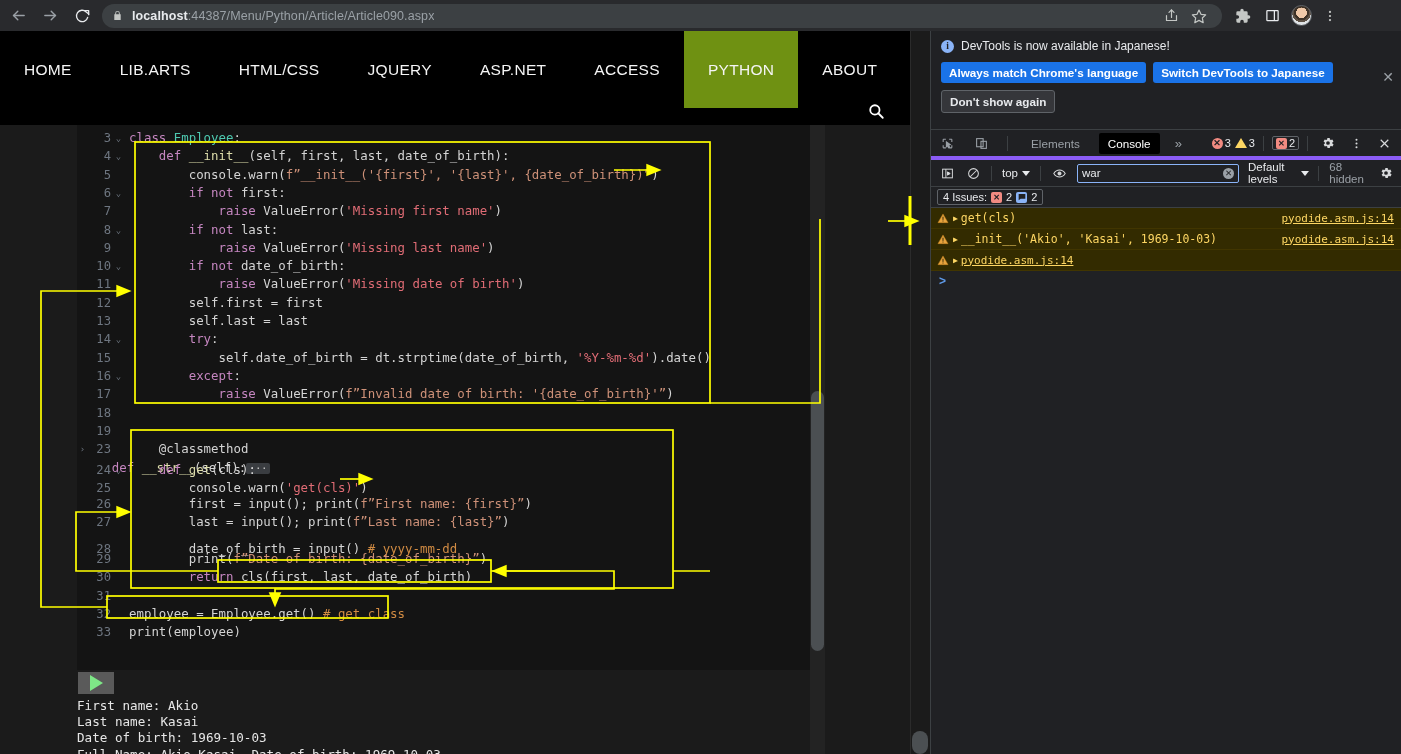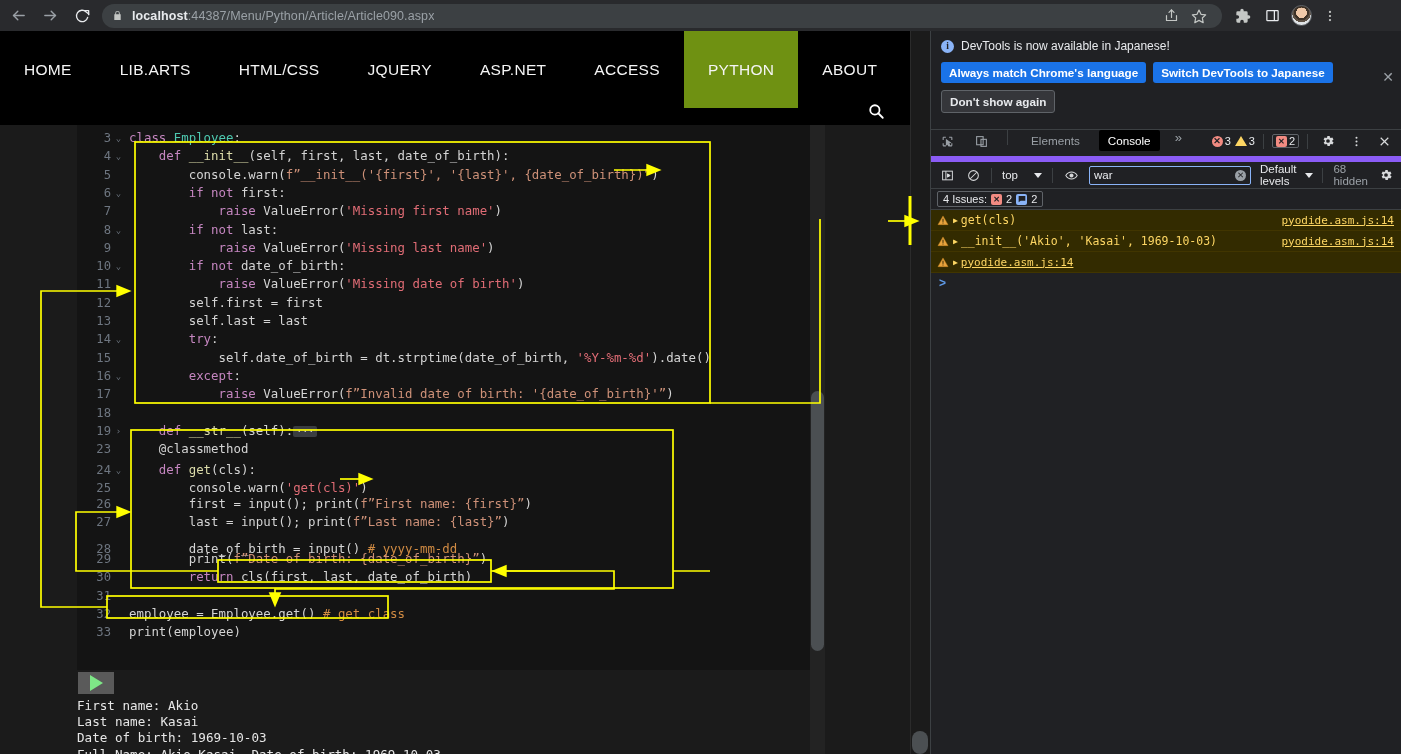--- a/index.html
+++ b/index.html
@@ -155,21 +155,21 @@
   }
   .btn-grey{
     background:#35363a;color:#e8eaed;border:1px solid #5f6368;border-radius:3px;
     font-size:11.7px;font-weight:700;padding:4px 8px;
     font-family:"Liberation Sans",sans-serif;
   }
   .banner-close{
     position:absolute;right:8px;top:38px;color:#9aa0a6;font-size:14px;
   }
   .dt-tabs{
-    display:flex;align-items:flex-start;height:26px;border-bottom:6px solid #8b5cf6;
+    display:flex;align-items:center;height:26px;border-bottom:4px solid #8b5cf6;
     padding:0 4px;gap:10px;
   }
   .dt-ico{
     width:24px;height:22px;display:flex;align-items:center;justify-content:center;
     color:#9aa0a6;flex:0 0 auto;
   }
   .vsep{width:1px;height:15px;background:#3c4043;margin:0 4px;flex:0 0 auto;}
   .tab{
     padding:4px 9px;font-size:11.7px;color:#9aa0a6;border-radius:2px;
     white-space:nowrap;
@@ -192,21 +192,21 @@
   }
   .issue-sq{
     width:11px;height:11px;border-radius:2px;background:#f28b82;color:#202124;
     font-size:8px;display:flex;align-items:center;justify-content:center;font-weight:700;
   }
   .dt-toolbar{
     display:flex;align-items:center;height:26px;padding:0 4px;gap:2px;
     border-bottom:1px solid #3c4043;
   }
   .ctx-sel{
-    display:flex;align-items:center;gap:16px;font-size:11.5px;color:#e8eaed;
+    display:flex;align-items:center;gap:4px;font-size:11.5px;color:#e8eaed;
     padding:0 4px;
   }
   .caret{
     width:0;height:0;border-left:4px solid transparent;border-right:4px solid transparent;
     border-top:5px solid #e8eaed;
   }
   .filter-box{
     flex:0 0 auto;width:152px;height:17px;background:#202124;
     border:1px solid #8ab4f8;border-radius:2px;display:flex;align-items:center;
     padding:0 4px;margin:0 4px;
@@ -419,21 +419,21 @@
         <div class="gutter-line" style="top: 260.2px;">
           <span class="ln">17</span>
           <span class="fold"></span>
           <span class="code">&nbsp;&nbsp;&nbsp;&nbsp;&nbsp;&nbsp;&nbsp;&nbsp;&nbsp;&nbsp;&nbsp;&nbsp;<span class="kw">raise </span><span class="pl">ValueError(</span><span class="str">f”Invalid date of birth: '{date_of_birth}'”</span><span class="pl">)</span></span>
         </div>
         <div class="gutter-line" style="top: 278.5px;">
           <span class="ln">18</span>
           <span class="fold"></span>
           <span class="code"></span>
         </div>
-        <div class="gutter-line" style="top: 296.8px;">
+        <div class="gutter-line" style="top: 296.8px; flex-direction: column;">
           <span class="ln">19</span>
           <span class="fold">›</span>
           <span class="code">&nbsp;&nbsp;&nbsp;&nbsp;<span class="kw">def </span><span class="fn">__str__</span><span class="pl">(self):</span><span class="ellipsis">···</span></span>
         </div>
         <div class="gutter-line" style="top: 315.1px;">
           <span class="ln">23</span>
           <span class="fold"></span>
           <span class="code">&nbsp;&nbsp;&nbsp;&nbsp;<span class="pl">@classmethod</span></span>
         </div>
         <div class="gutter-line" style="top: 336px;">

